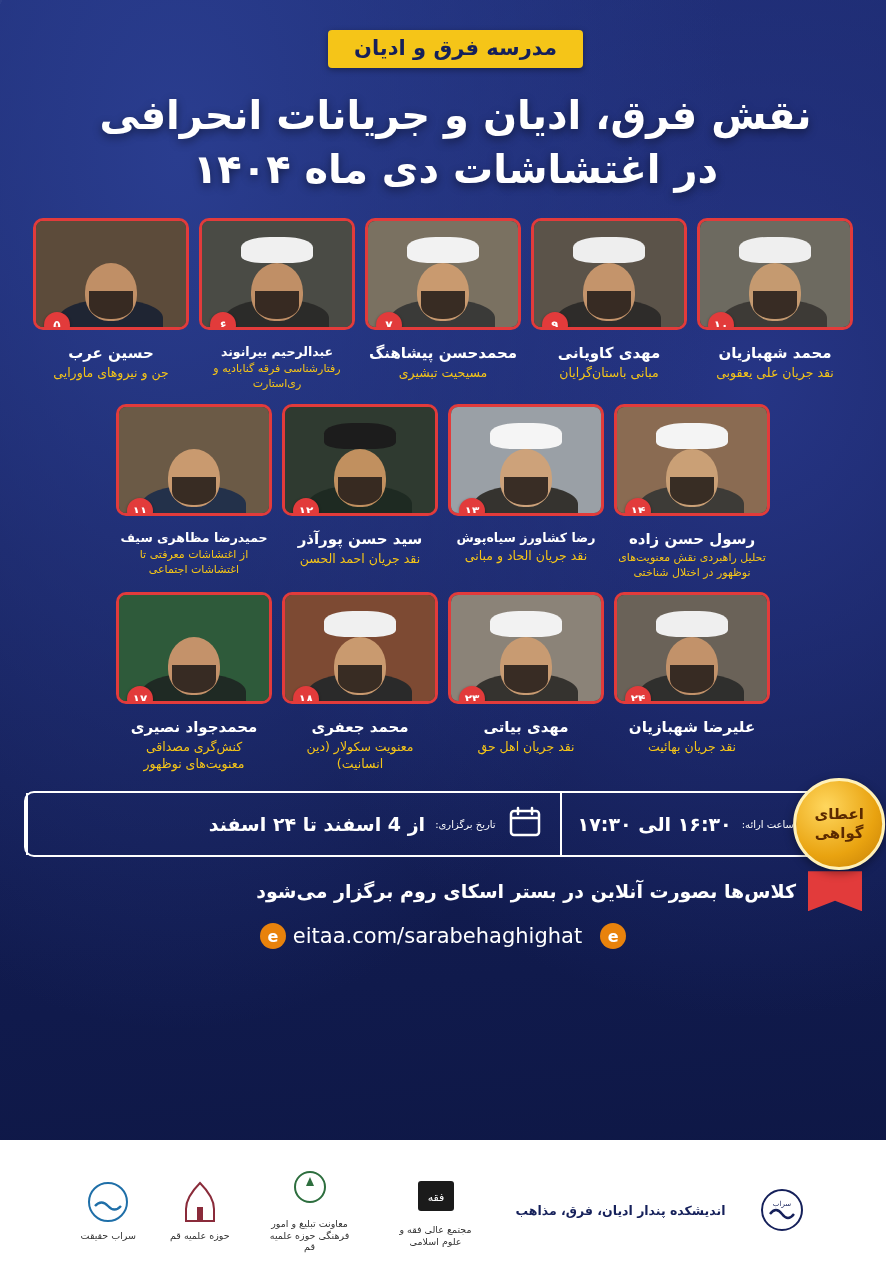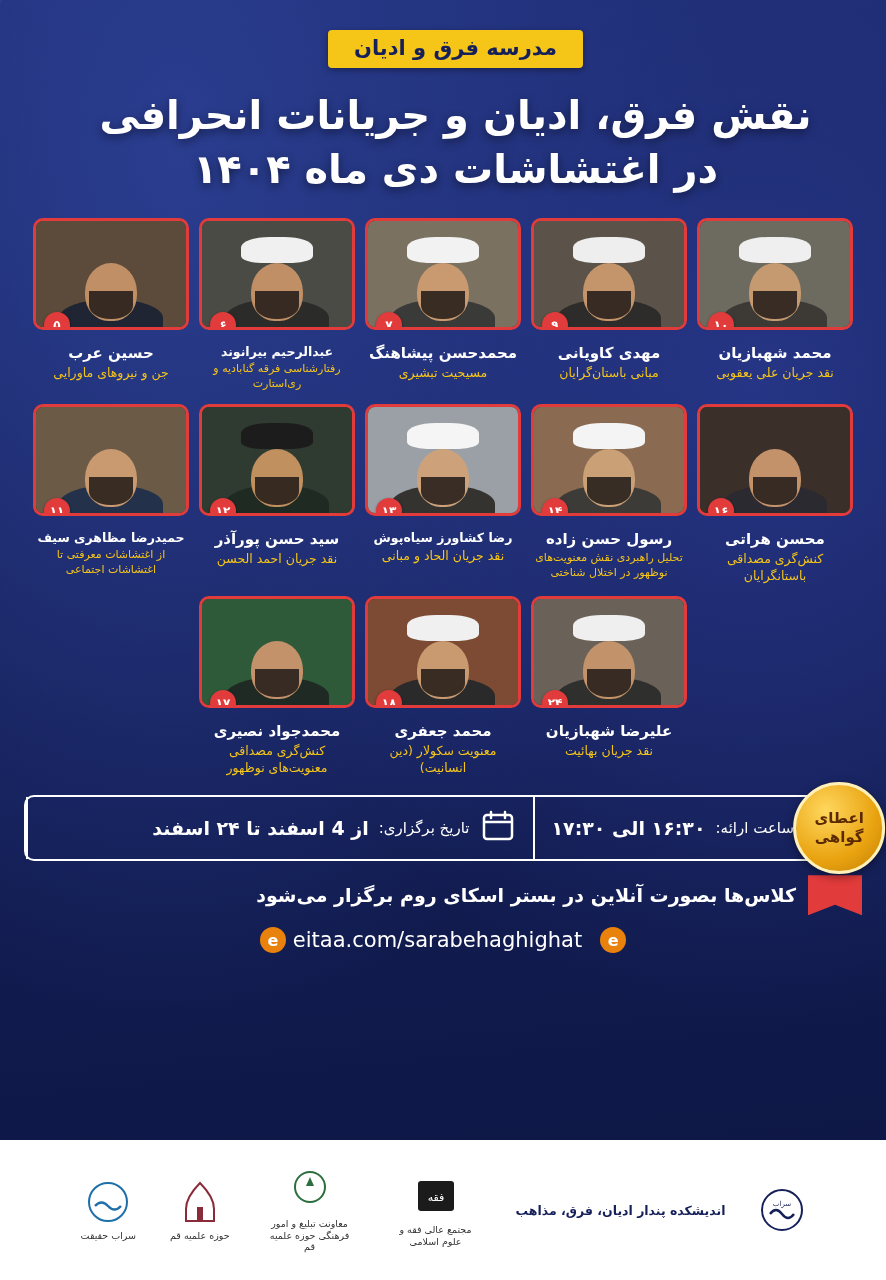--- a/index.html
+++ b/index.html
@@ -142,21 +142,21 @@
     color: #ffffff;
     position: relative;
   }
   .info-seg {
     display: flex; align-items: center; gap: 10px;
     padding: 0 16px;
     height: 100%;
   }
   .info-seg.time { flex: 0 0 auto; }
   .info-seg.date { flex: 1 1 auto; border-left: 2px solid #ffffff; border-right: 2px solid #ffffff; }
-  .info-label { font-size: 15px; }
+  .info-label { font-size: 10px; }
   .info-value { font-size: 19px; font-weight: bold; }
   .clock-icon, .cal-icon { flex: 0 0 auto; }
 
   .cert-seal {
     position: absolute;
     right: 8px; top: 50%;
     transform: translate(36%, -50%);
     width: 92px; height: 92px;
     background: radial-gradient(circle at 35% 30%, #ffd75e 0%, #e9a310 60%, #c47e06 100%);
     border-radius: 50%;
@@ -303,33 +303,20 @@
             <div class="num-badge">۵</div>
           </div>
           <div class="sp-name">حسین عرب</div>
           <div class="sp-topic">جن و نیروهای ماورایی</div>
         </div>
       </div>
     <div class="row" id="row2">
         <div class="card">
           <div class="photo-frame">
             <div class="ph">
-              <div class="bg" style="background:#3b2f2a"></div>
-              <div class="body" style="background:#2a2a30"></div>
-              <div class="head" style="background:#c3926a"></div>
-              <div class="beard"></div>
-            </div>
-            <div class="num-badge">۱۶</div>
-          </div>
-          <div class="sp-name">محسن هراتی</div>
-          <div class="sp-topic">کنش‌گری مصداقی باستانگرایان</div>
-        </div>
-        <div class="card">
-          <div class="photo-frame">
-            <div class="ph">
               <div class="bg" style="background:#8a6b52"></div>
               <div class="body" style="background:#3d3b37"></div>
               <div class="head" style="background:#caa076"></div>
               <div class="beard"></div>
               <div class="turban" style="background:#f4f4f4"></div>
             </div>
             <div class="num-badge">۱۴</div>
           </div>
           <div class="sp-name">رسول حسن زاده</div>
           <div class="sp-topic small">تحلیل راهبردی نقش معنویت‌های نوظهور در اختلال شناختی</div>
@@ -383,20 +370,34 @@
               <div class="bg" style="background:#6a6258"></div>
               <div class="body" style="background:#2f2f2d"></div>
               <div class="head" style="background:#c2926a"></div>
               <div class="beard"></div>
               <div class="turban" style="background:#efefef"></div>
             </div>
             <div class="num-badge">۲۴</div>
           </div>
           <div class="sp-name">علیرضا شهبازیان</div>
           <div class="sp-topic">نقد جریان بهائیت</div>
+        </div>
+        <div class="card">
+          <div class="photo-frame">
+            <div class="ph">
+              <div class="bg" style="background:#8b8378"></div>
+              <div class="body" style="background:#35332f"></div>
+              <div class="head" style="background:#c89b72"></div>
+              <div class="beard"></div>
+              <div class="turban" style="background:#f2f2f2"></div>
+            </div>
+            <div class="num-badge">۲۳</div>
+          </div>
+          <div class="sp-name">مهدی بیاتی</div>
+          <div class="sp-topic">نقد جریان اهل حق</div>
         </div>
         <div class="card">
           <div class="photo-frame">
             <div class="ph">
               <div class="bg" style="background:#7d4a33"></div>
               <div class="body" style="background:#2a2a2a"></div>
               <div class="head" style="background:#c99a6f"></div>
               <div class="beard"></div>
               <div class="turban" style="background:#f0f0f0"></div>
             </div>

